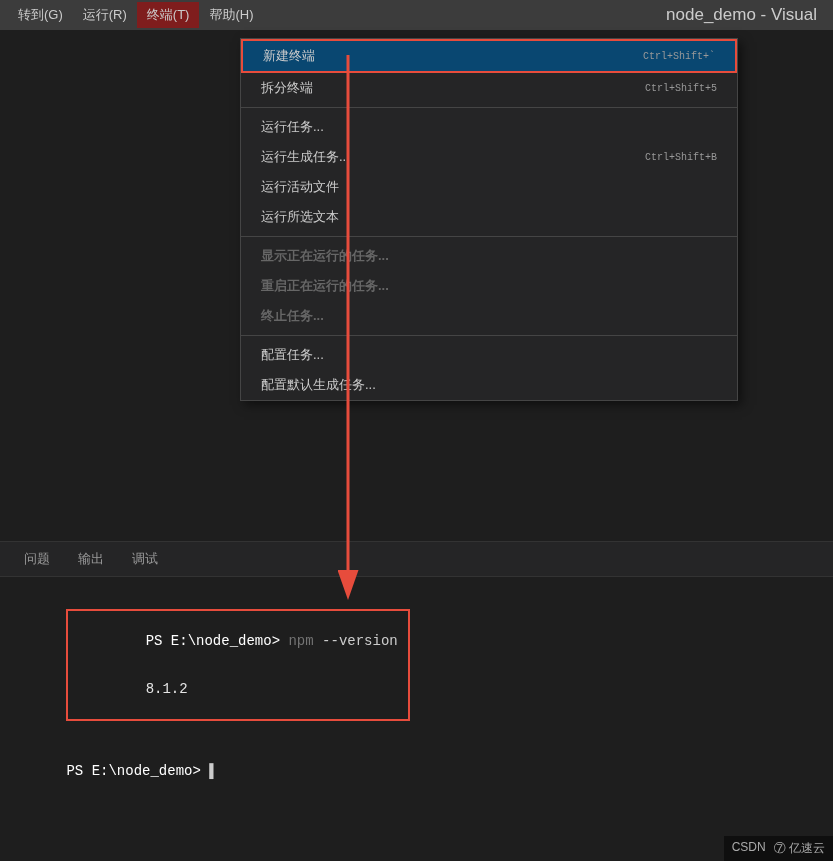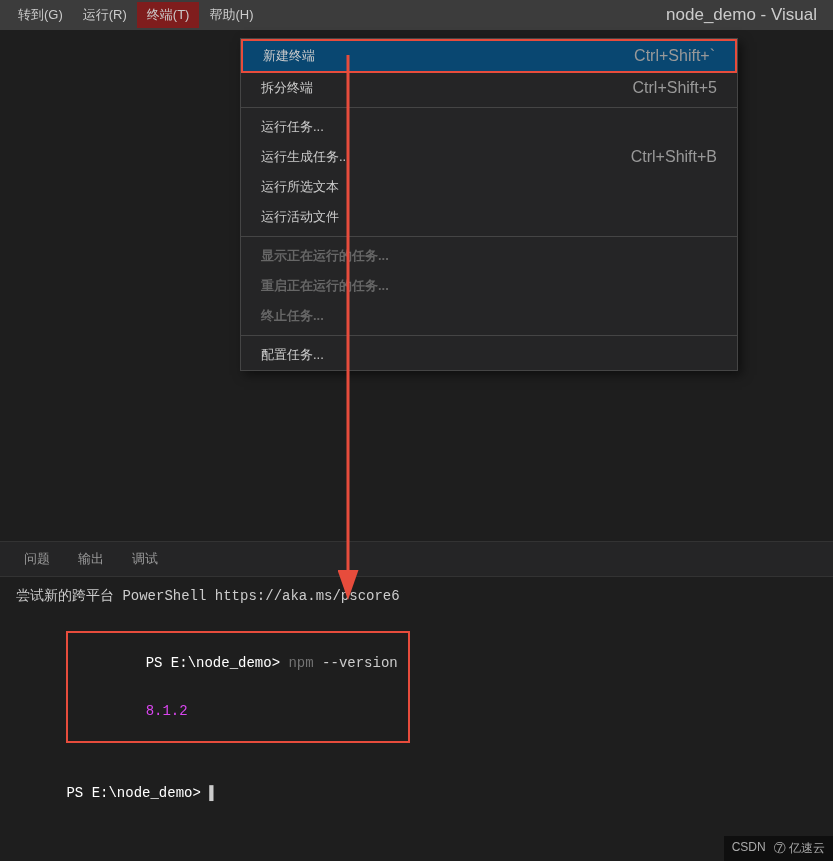--- a/index.html
+++ b/index.html
@@ -70,22 +70,23 @@
       cursor: default;
       font-weight: bold;
     }
     .dropdown-separator {
       height: 1px;
       background-color: #454545;
       margin: 4px 0;
     }
     .shortcut {
       color: #999999;
-      font-size: 16px;
+      font-size: 10px;
       margin-left: 20px;
+      font-family: Liberation Mono, monospace;
     }
 
     
     .bottom-panel {
       position: absolute;
       bottom: 0;
       left: 0;
       right: 0;
       height: 320px;
       background-color: #1e1e1e;
@@ -125,21 +126,21 @@
     .npm-keyword {
       color: #737373;
     }
     .terminal-prompt {
       color: #ffffff;
     }
     .terminal-command {
       color: #cccccc;
     }
     .version-output {
-      color: #d946ef;
+      color: #e5e5e5;
     }
 
     
     .watermark-bar {
       position: absolute;
       bottom: 0;
       right: 0;
       display: flex;
       gap: 8px;
       padding: 4px 8px;
@@ -202,25 +203,25 @@
     <span>运行任务...</span>
     <span class="shortcut"></span>
   </div>
 
   <div class="dropdown-item">
     <span>运行生成任务...</span>
     <span class="shortcut">Ctrl+Shift+B</span>
   </div>
 
   <div class="dropdown-item">
+    <span>运行活动文件</span>
+  </div>
+
+  <div class="dropdown-item">
     <span>运行所选文本</span>
-  </div>
-
-  <div class="dropdown-item">
-    <span>运行活动文件</span>
   </div>
 
   <div class="dropdown-separator"></div>
 
   <div class="dropdown-item disabled">
     <span>显示正在运行的任务...</span>
   </div>
 
   <div class="dropdown-item disabled">
     <span>重启正在运行的任务...</span>
@@ -229,40 +230,42 @@
   <div class="dropdown-item disabled">
     <span>终止任务...</span>
   </div>
 
   <div class="dropdown-separator"></div>
 
   <div class="dropdown-item">
     <span>配置任务...</span>
   </div>
 
+  <div class="dropdown-item">
+    <span>配置默认生成任务...</span>
+  </div>
 </div>
 
 <svg class="red-arrow" width="60" height="560" viewBox="0 0 60 560" xmlns="http://www.w3.org/2000/svg">
 
   <defs>
     <marker id="arrowhead" markerWidth="10" markerHeight="7" refX="5" refY="3.5" orient="auto">
       <polygon points="0 0, 10 3.5, 0 7" fill="#e74c3c"></polygon>
     </marker>
   </defs>
   <line x1="30" y1="0" x2="30" y2="530" stroke="#e74c3c" stroke-width="3" marker-end="url(#arrowhead)"></line>
 </svg>
 
 <div class="bottom-panel">
   <div class="panel-tabs">
     <div class="panel-tab">问题</div>
     <div class="panel-tab">输出</div>
     <div class="panel-tab">调试</div>
   </div>
   <div class="terminal-content">
-    <div class="terminal-line">尝试新的跨平台 PowerShell https://aka.ms/pscore6</div>
     <div class="terminal-line">
       <div class="terminal-highlight-box">
         <span class="terminal-prompt">PS E:\node_demo&gt; </span><span class="npm-keyword">npm</span><span class="terminal-command"> --version</span>
         <br>
         <span class="version-output">8.1.2</span>
       </div>
     </div>
     <div class="terminal-line">
       <span class="terminal-prompt">PS E:\node_demo&gt; </span><span>▌</span>
     </div>

